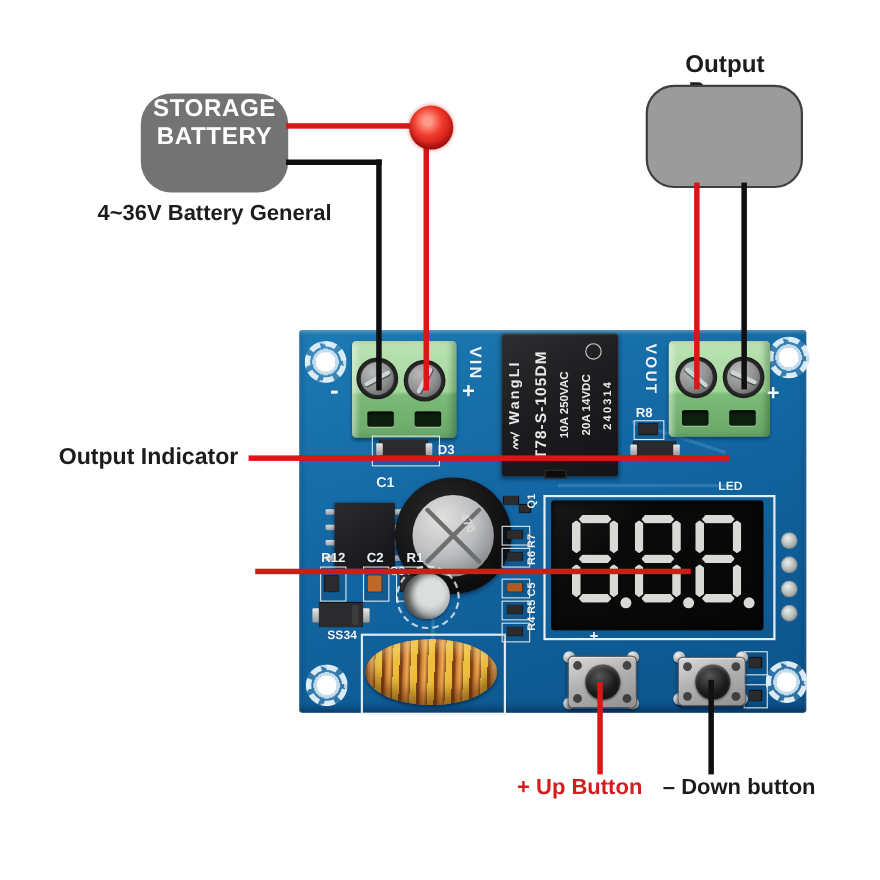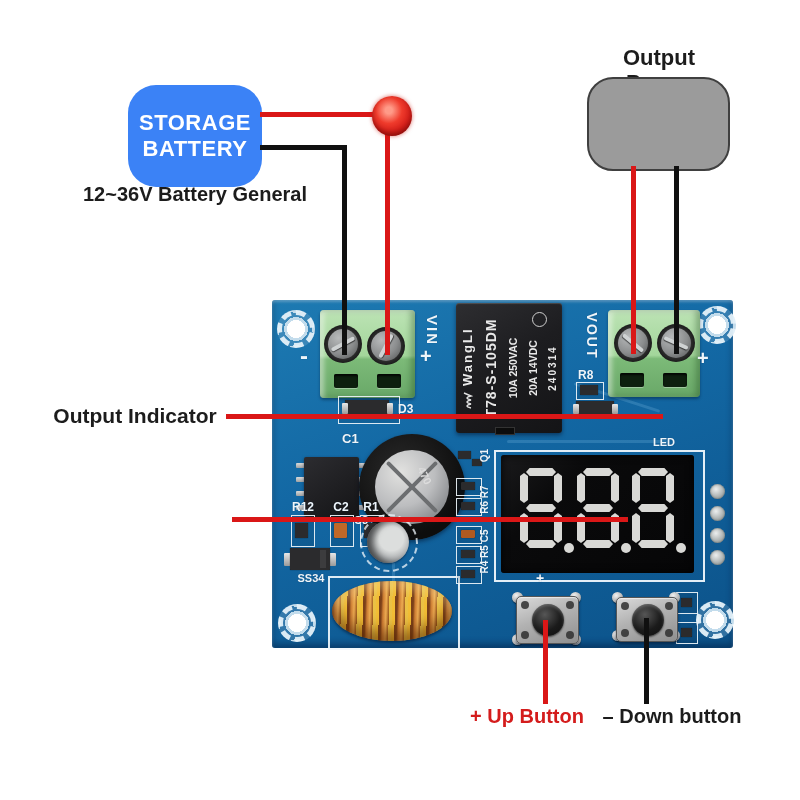--- a/index.html
+++ b/index.html
@@ -4,23 +4,23 @@
 <style>
   html,body{margin:0;padding:0;background:#ffffff;}
   .stage{position:relative;width:800px;height:800px;background:#ffffff;overflow:hidden;
          font-family:"Liberation Sans",sans-serif;}
   .lbl{position:absolute;font-weight:bold;color:#1c1c1c;text-align:center;line-height:1.15;}
   .wire{position:absolute;z-index:7;}
   .red{background:#da1717;}
   .blk{background:#101010;}
 
   
-  .battery-box{position:absolute;left:128px;top:85px;width:134px;height:102px;background:#3b82f6;
+  .battery-box{position:absolute;left:128px;top:85px;width:134px;height:90px;background:#737373;
     border-radius:28px;color:#ffffff;display:flex;flex-direction:column;align-items:center;
-    justify-content:center;font-weight:bold;font-size:22px;letter-spacing:.5px;z-index:6;}
+    justify-content:flex-start;font-weight:bold;font-size:22px;letter-spacing:.5px;z-index:6;}
   .power-box{position:absolute;left:587px;top:77px;width:139px;height:90px;background:#9b9b9b;
     border:2.5px solid #3f3f3f;border-radius:26px;z-index:6;}
 
   
   .board{position:absolute;left:272px;top:300px;width:461px;height:348px;border-radius:3px;
     background:linear-gradient(160deg,#1d7ab2 0%,#1368a4 40%,#0e5a93 78%,#0c5289 100%);
     box-shadow:inset 0 2px 3px rgba(255,255,255,.28), inset 0 -4px 7px rgba(2,20,50,.45);z-index:1;}
   .trace{position:absolute;background:rgba(150,212,245,.20);border-radius:3px;}
 
   .hole{position:absolute;width:38px;height:38px;border-radius:50%;box-sizing:border-box;
@@ -108,21 +108,21 @@
 </style>
 </head>
 <body>
 
 <div class="stage">
 
   <div class="battery-box">
     <span>STORAGE</span>
     <span>BATTERY</span>
   </div>
-  <div class="lbl" style="left:45px;top:183px;width:300px;font-size:20px;">12~36V Battery General</div>
+  <div class="lbl" style="left:45px;top:183px;width:300px;font-size:20px;">4~36V Battery General</div>
 
   <div class="wire red" style="left:260px;top:112px;width:130px;height:5px;"></div>
   <div class="wire red" style="left:385px;top:112px;width:5px;height:243px;"></div>
   <div class="wire blk" style="left:260px;top:145px;width:87px;height:5px;"></div>
   <div class="wire blk" style="left:342px;top:145px;width:5px;height:210px;"></div>
 
   <div class="lbl" style="left:589px;top:45px;width:140px;font-size:22px;">Output Power</div>
   <div class="power-box"></div>
   <div class="wire red" style="left:631px;top:166px;width:5px;height:188px;"></div>
   <div class="wire blk" style="left:674px;top:166px;width:5px;height:188px;"></div>
@@ -226,21 +226,21 @@
     <div class="c1-outer">
       <div class="c1-top">
         <div class="c1-x" style="transform:rotate(45deg);"></div>
         <div class="c1-x" style="transform:rotate(-45deg);"></div>
       </div>
       <div style="position:absolute;left:55px;top:38px;width:24px;font-size:11px;color:#dcdcdc;font-weight:bold;transform:rotate(64deg);">470</div>
     </div>
 
     <div class="sline" style="left:16px;top:200px;width:30px;font-size:12px;text-align:center;">R12</div>
     <div class="sline" style="left:55px;top:200px;width:28px;font-size:12px;text-align:center;">C2</div>
-    <div class="sline" style="left:85px;top:200px;width:28px;font-size:12px;text-align:center;">R1</div>
+    <div class="sline" style="left:85px;top:200px;width:28px;font-size:12px;text-align:right;">R1</div>
     <div class="smdbox" style="left:19px;top:215px;width:22px;height:30px;">
         <div class="smd" style="left:3px;top:7px;width:13px;height:15px;"></div>
       </div>
     <div class="smdbox" style="left:58px;top:215px;width:22px;height:30px;">
         <div class="smd" style="left:3px;top:7px;width:13px;height:15px;background:#c06828;"></div>
       </div>
     <div class="smdbox" style="left:88px;top:215px;width:22px;height:30px;">
         <div class="smd" style="left:3px;top:7px;width:13px;height:15px;"></div>
       </div>
 

